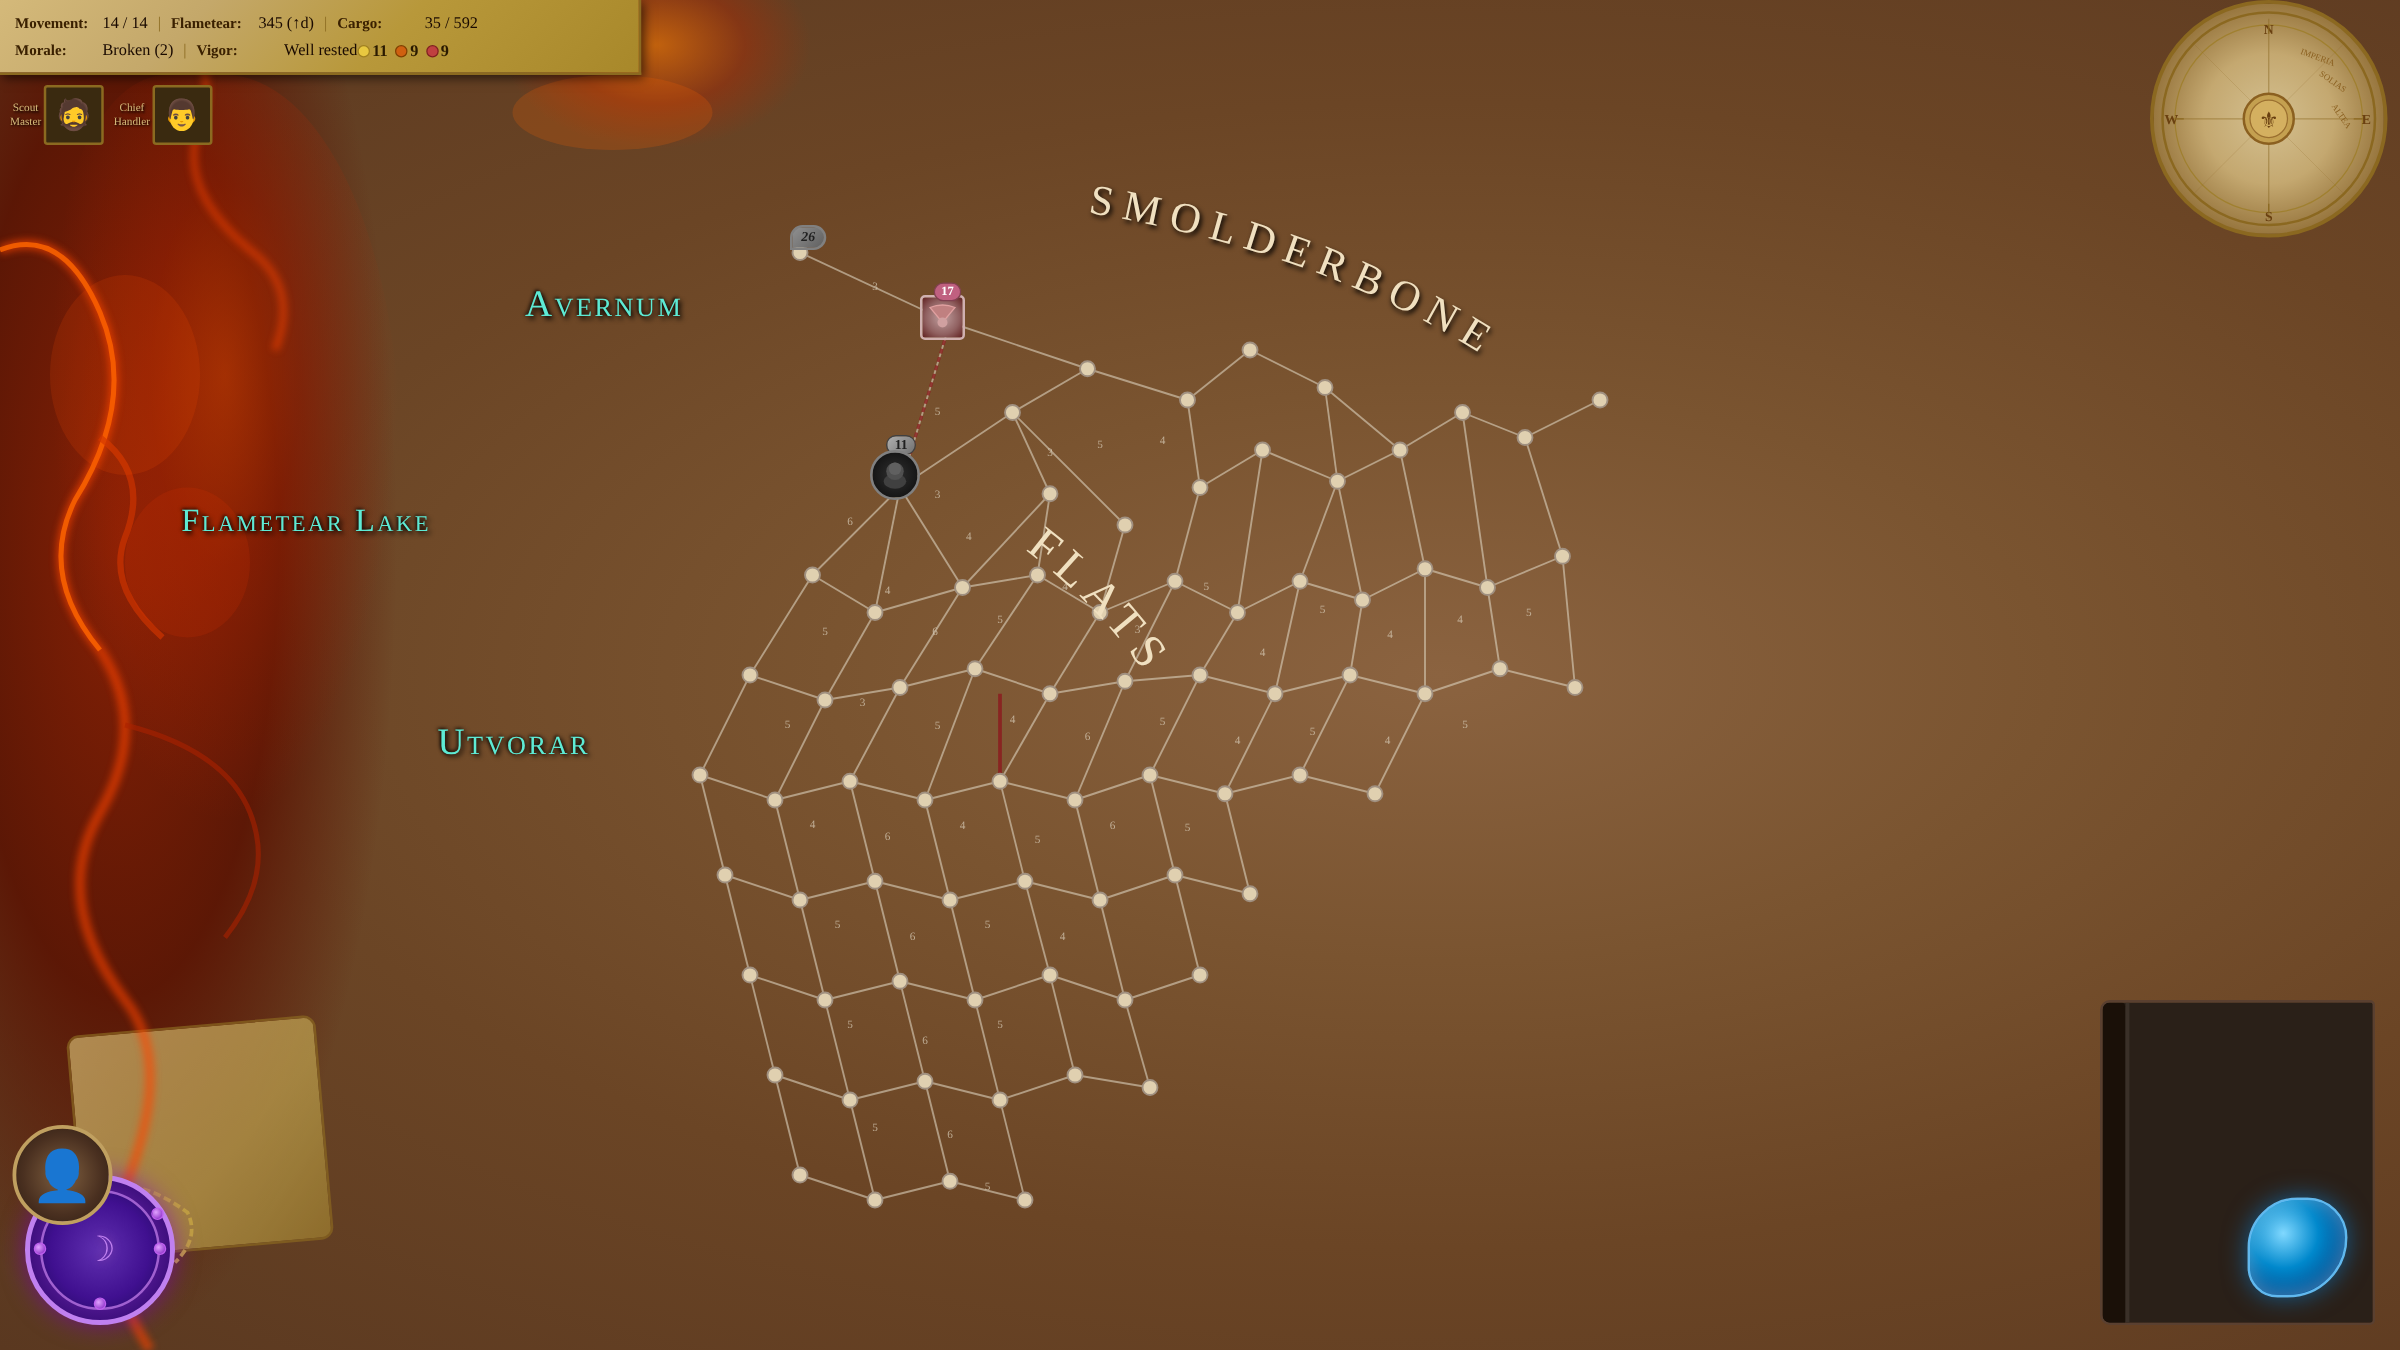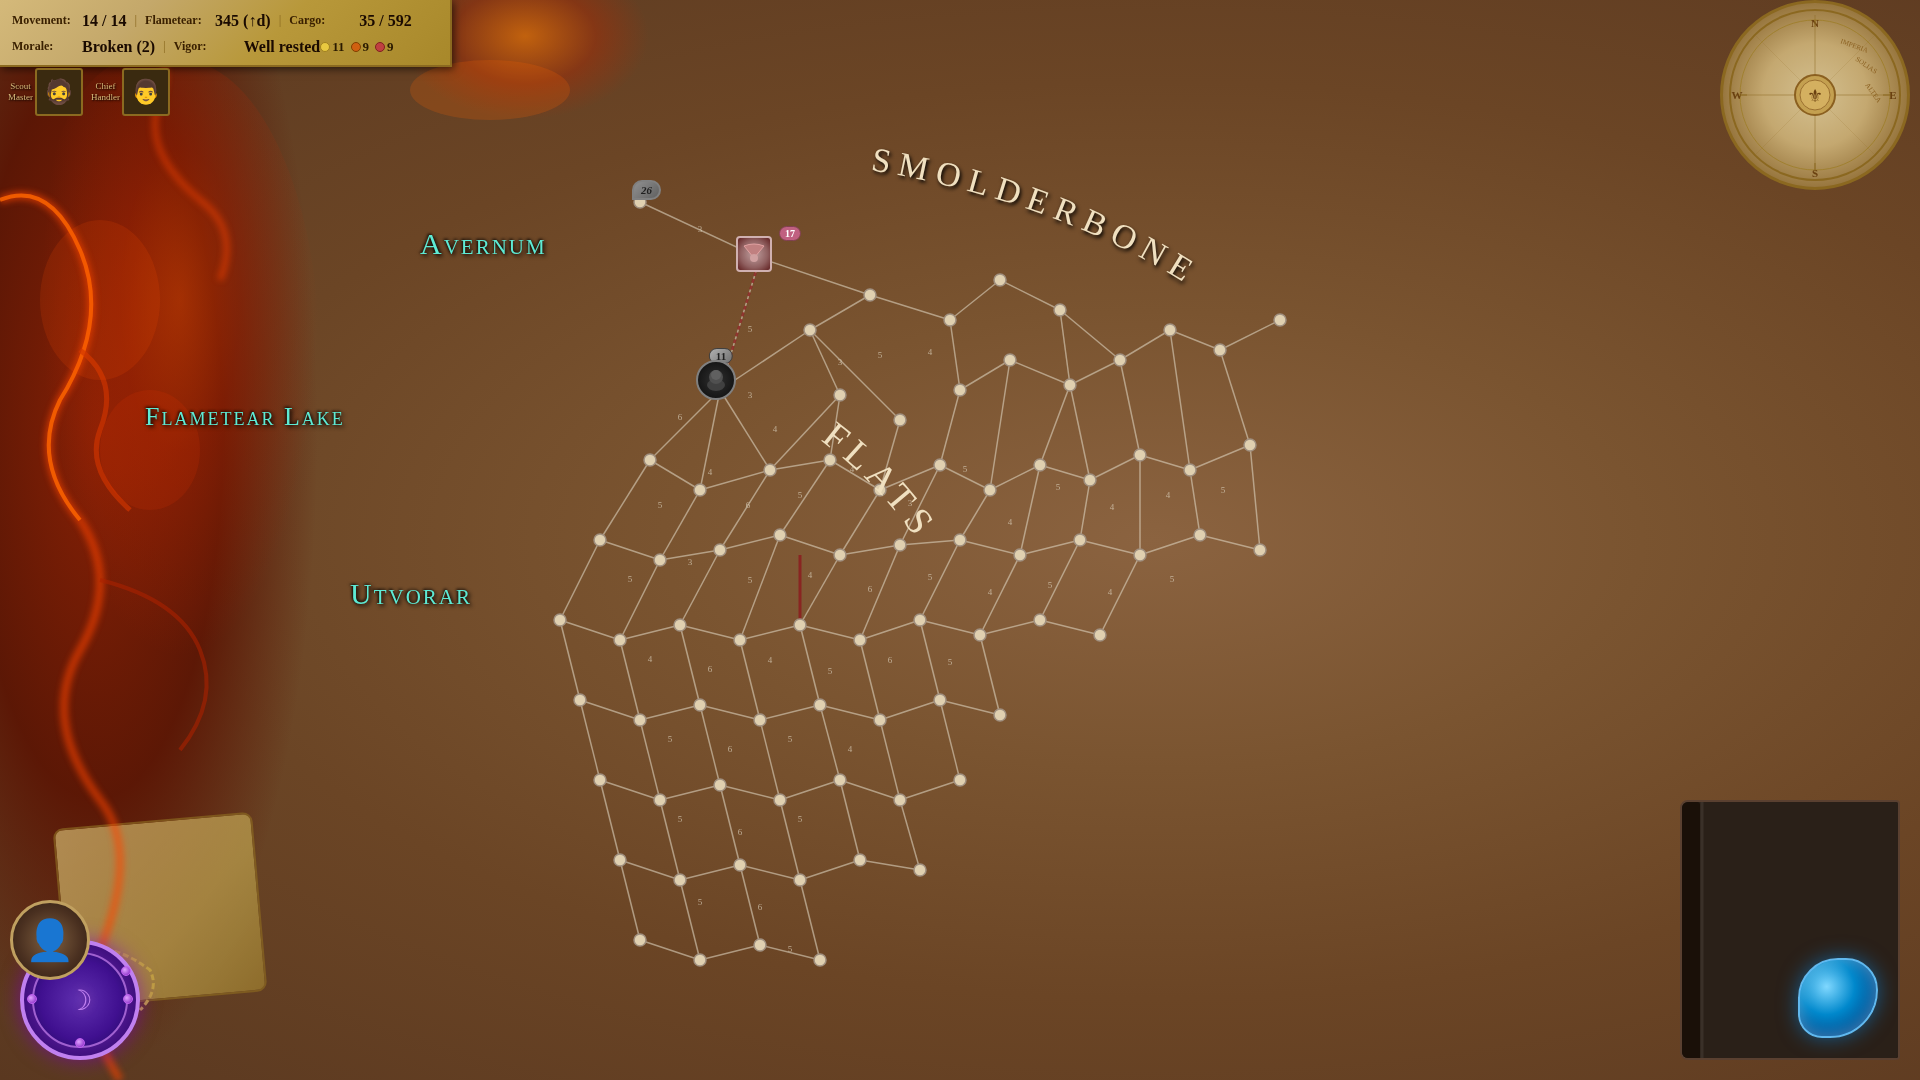--- a/index.html
+++ b/index.html
@@ -48,21 +48,21 @@
       width: 250px;
       height: 120px;
       background: radial-gradient(ellipse at 50% 30%, rgba(255,120,0,0.6) 0%, rgba(180,40,0,0.4) 40%, transparent 70%);
     }
 
     
     #hud-panel {
       position: absolute;
       top: 0;
       left: 0;
-      width: 452px;
+      width: 513px;
       background: linear-gradient(135deg, #d4b97a 0%, #c4a86a 30%, #b8983a 60%, #a8882a 100%);
       border: 2px solid #8b6a20;
       border-top: none;
       border-left: none;
       padding: 8px 12px 6px 12px;
       box-shadow: 2px 2px 8px rgba(0,0,0,0.6);
       z-index: 100;
     }
 
     .hud-row {
@@ -76,22 +76,21 @@
 
     .hud-label {
       font-weight: bold;
       color: #3a2000;
       min-width: 70px;
       font-size: 12px;
     }
 
     .hud-value {
       color: #1a0a00;
-      font-size: 16px;
-      font-weight: bold;
+      font-size: 13px;
     }
 
     .hud-sep {
       color: #8b6a20;
       margin: 0 8px;
     }
 
     .resource-icons {
       display: flex;
       align-items: center;
@@ -330,21 +329,20 @@
       top: -10px;
       left: 50%;
       transform: translateX(-50%);
       background: #c06080;
       border: 1px solid #804050;
       border-radius: 8px;
       padding: 1px 5px;
       font-size: 10px;
       font-weight: bold;
       color: #fff;
-      margin-left: 32px;
     }
 
     
     .scroll-paper {
       position: absolute;
       bottom: 80px;
       left: 60px;
       width: 200px;
       height: 180px;
       background: linear-gradient(135deg, #d4b870 0%, #c0a450 60%, #a08030 100%);

